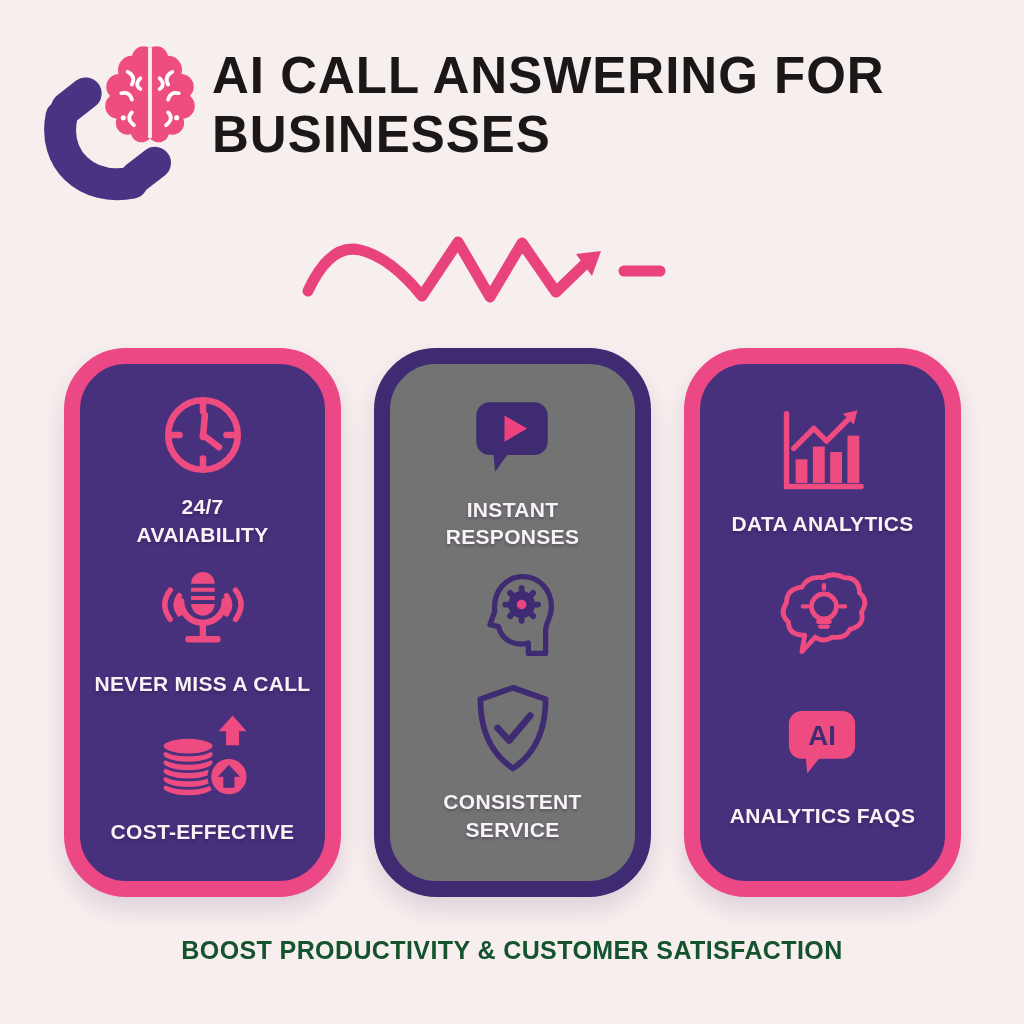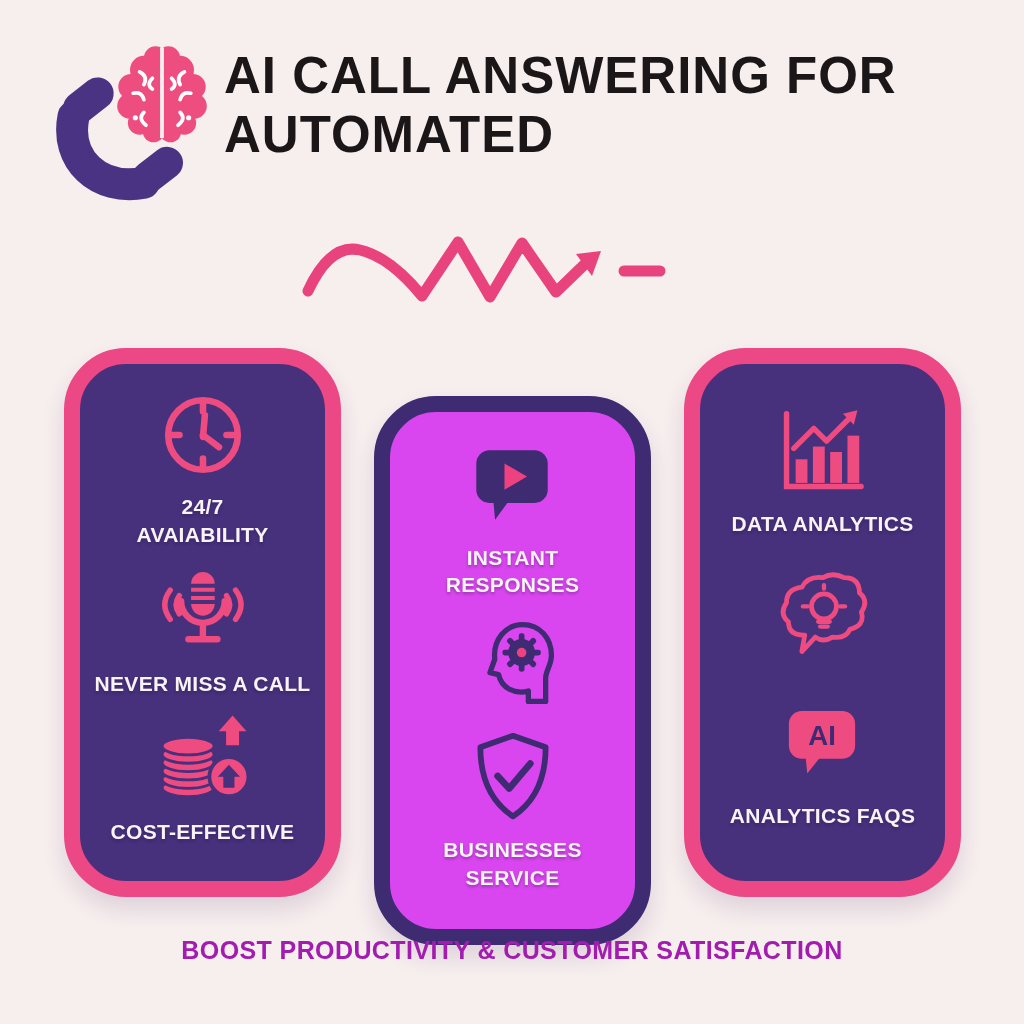--- a/index.html
+++ b/index.html
@@ -1,55 +1,55 @@
 <!DOCTYPE html>
 <html><head>
 <meta charset="utf-8">
 <style>
   html,body{margin:0;padding:0;}
   body{
     width:1024px;height:1024px;position:relative;overflow:hidden;
     background:#f7eeee;
     font-family:"Liberation Sans",sans-serif;
   }
-  .header{position:absolute;left:12px;top:0;width:884px;height:220px;}
+  .header{position:absolute;left:0;top:0;width:884px;height:220px;}
   .logo{position:absolute;left:38px;top:42px;width:160px;height:160px;}
   .title{
     position:absolute;left:212px;top:46px;width:740px;
     font-size:51px;font-weight:bold;color:#1b1718;
     line-height:1.16;letter-spacing:1px;margin:0;
   }
   .squiggle{position:absolute;left:295px;top:228px;width:378px;height:88px;}
   .cards{
     position:absolute;left:64px;top:348px;width:897px;height:549px;
     display:flex;gap:33px;
   }
   .card{
     width:277px;height:549px;box-sizing:border-box;border-radius:62px;
     box-shadow:0 12px 22px rgba(70,40,100,0.14);
   }
   .card--purple{background:#47307c;border:16px solid #ec4885;}
-  .card--pink{background:#d946ef;border:16px solid #3e2b72;margin-top:48px;}
+  .card--pink{background:#737373;border:16px solid #3e2b72;}
   .card-inner{
     height:100%;display:flex;flex-direction:column;
     justify-content:space-evenly;align-items:center;
     padding:8px 6px 20px;box-sizing:border-box;border-radius:9px;
   }
   .feature{display:flex;flex-direction:column;align-items:center;}
   .icon-box{height:96px;display:flex;align-items:center;justify-content:flex-end;}
   .label{
     margin-top:10px;max-width:236px;
     font-size:21px;font-weight:bold;color:#f7f3f6;
     text-align:center;white-space:pre-line;line-height:1.3;
     letter-spacing:0.3px;text-shadow:0 2px 3px rgba(40,20,60,0.35);
   }
   .footer{
     position:absolute;left:0;top:936px;width:1024px;
     text-align:center;font-size:25px;font-weight:bold;
-    color:#a21caf;letter-spacing:0.4px;
+    color:#14532d;letter-spacing:0.4px;
   }
   svg{display:block;}
 </style>
 </head>
 <body>
 
 <div class="header">
   <svg class="logo" viewBox="0 0 150 150">
 
     <path d="M 22 70 C 14 110 45 140 88 132" stroke="#4b3384" stroke-width="30" fill="none" stroke-linecap="round"></path>
@@ -79,21 +79,21 @@
       <path d="M 88 66 q -6 6 2 12"></path>
         <path d="M 96 34 q -6 6 0 10"></path>
       <path d="M 126 28 q -8 4 -4 12"></path>
         <path d="M 132 48 q -8 -2 -10 6"></path>
       <path d="M 122 66 q 6 6 -2 12"></path>
         <path d="M 114 34 q 6 6 0 10"></path>
     </g>
     <circle cx="80" cy="71" r="2.4" fill="#ffffff"></circle>
     <circle cx="130" cy="71" r="2.4" fill="#ffffff"></circle>
   </svg>
-  <h1 class="title"><span>AI CALL ANSWERING FOR</span><br><span>AUTOMATED</span></h1>
+  <h1 class="title"><span>AI CALL ANSWERING FOR</span><br><span>BUSINESSES</span></h1>
 </div>
 
 <svg class="squiggle" viewBox="295 228 378 88">
   <path d="M 308 291 Q 330 243 360 250 Q 390 257 422 296 L 458 242 L 490 297 L 522 243 L 556 292 L 586 263" stroke="#e8437c" stroke-width="11" fill="none" stroke-linecap="round" stroke-linejoin="round"></path>
   <polygon points="601,251 592,276 576,254" fill="#e8437c"></polygon>
   <line x1="624" y1="271" x2="660" y2="271" stroke="#e8437c" stroke-width="11" stroke-linecap="round"></line>
 </svg>
 
 <div class="cards">
 
@@ -193,21 +193,21 @@
           </svg>
         </div>
       </div>
       <div class="feature">
         <div class="icon-box">
           <svg width="96" height="96" viewBox="0 0 100 100">
             <path d="M50 6 L84 18 C84 48 74 74 50 90 C26 74 16 48 16 18 Z" stroke="#3e2b72" stroke-width="6" fill="none" stroke-linejoin="round"></path>
             <polyline points="34,48 46,61 68,35" stroke="#3e2b72" stroke-width="7" fill="none" stroke-linecap="round" stroke-linejoin="round"></polyline>
           </svg>
         </div>
-        <div class="label">BUSINESSES SERVICE</div>
+        <div class="label">CONSISTENT SERVICE</div>
       </div>
     </div>
   </div>
 
   <div class="card card--purple">
     <div class="card-inner">
       <div class="feature">
         <div class="icon-box">
           <svg width="100" height="94" viewBox="0 0 110 100">
             <path d="M16 8 V 88 H 98" stroke="#ee4b80" stroke-width="6" fill="none" stroke-linecap="round"></path>

